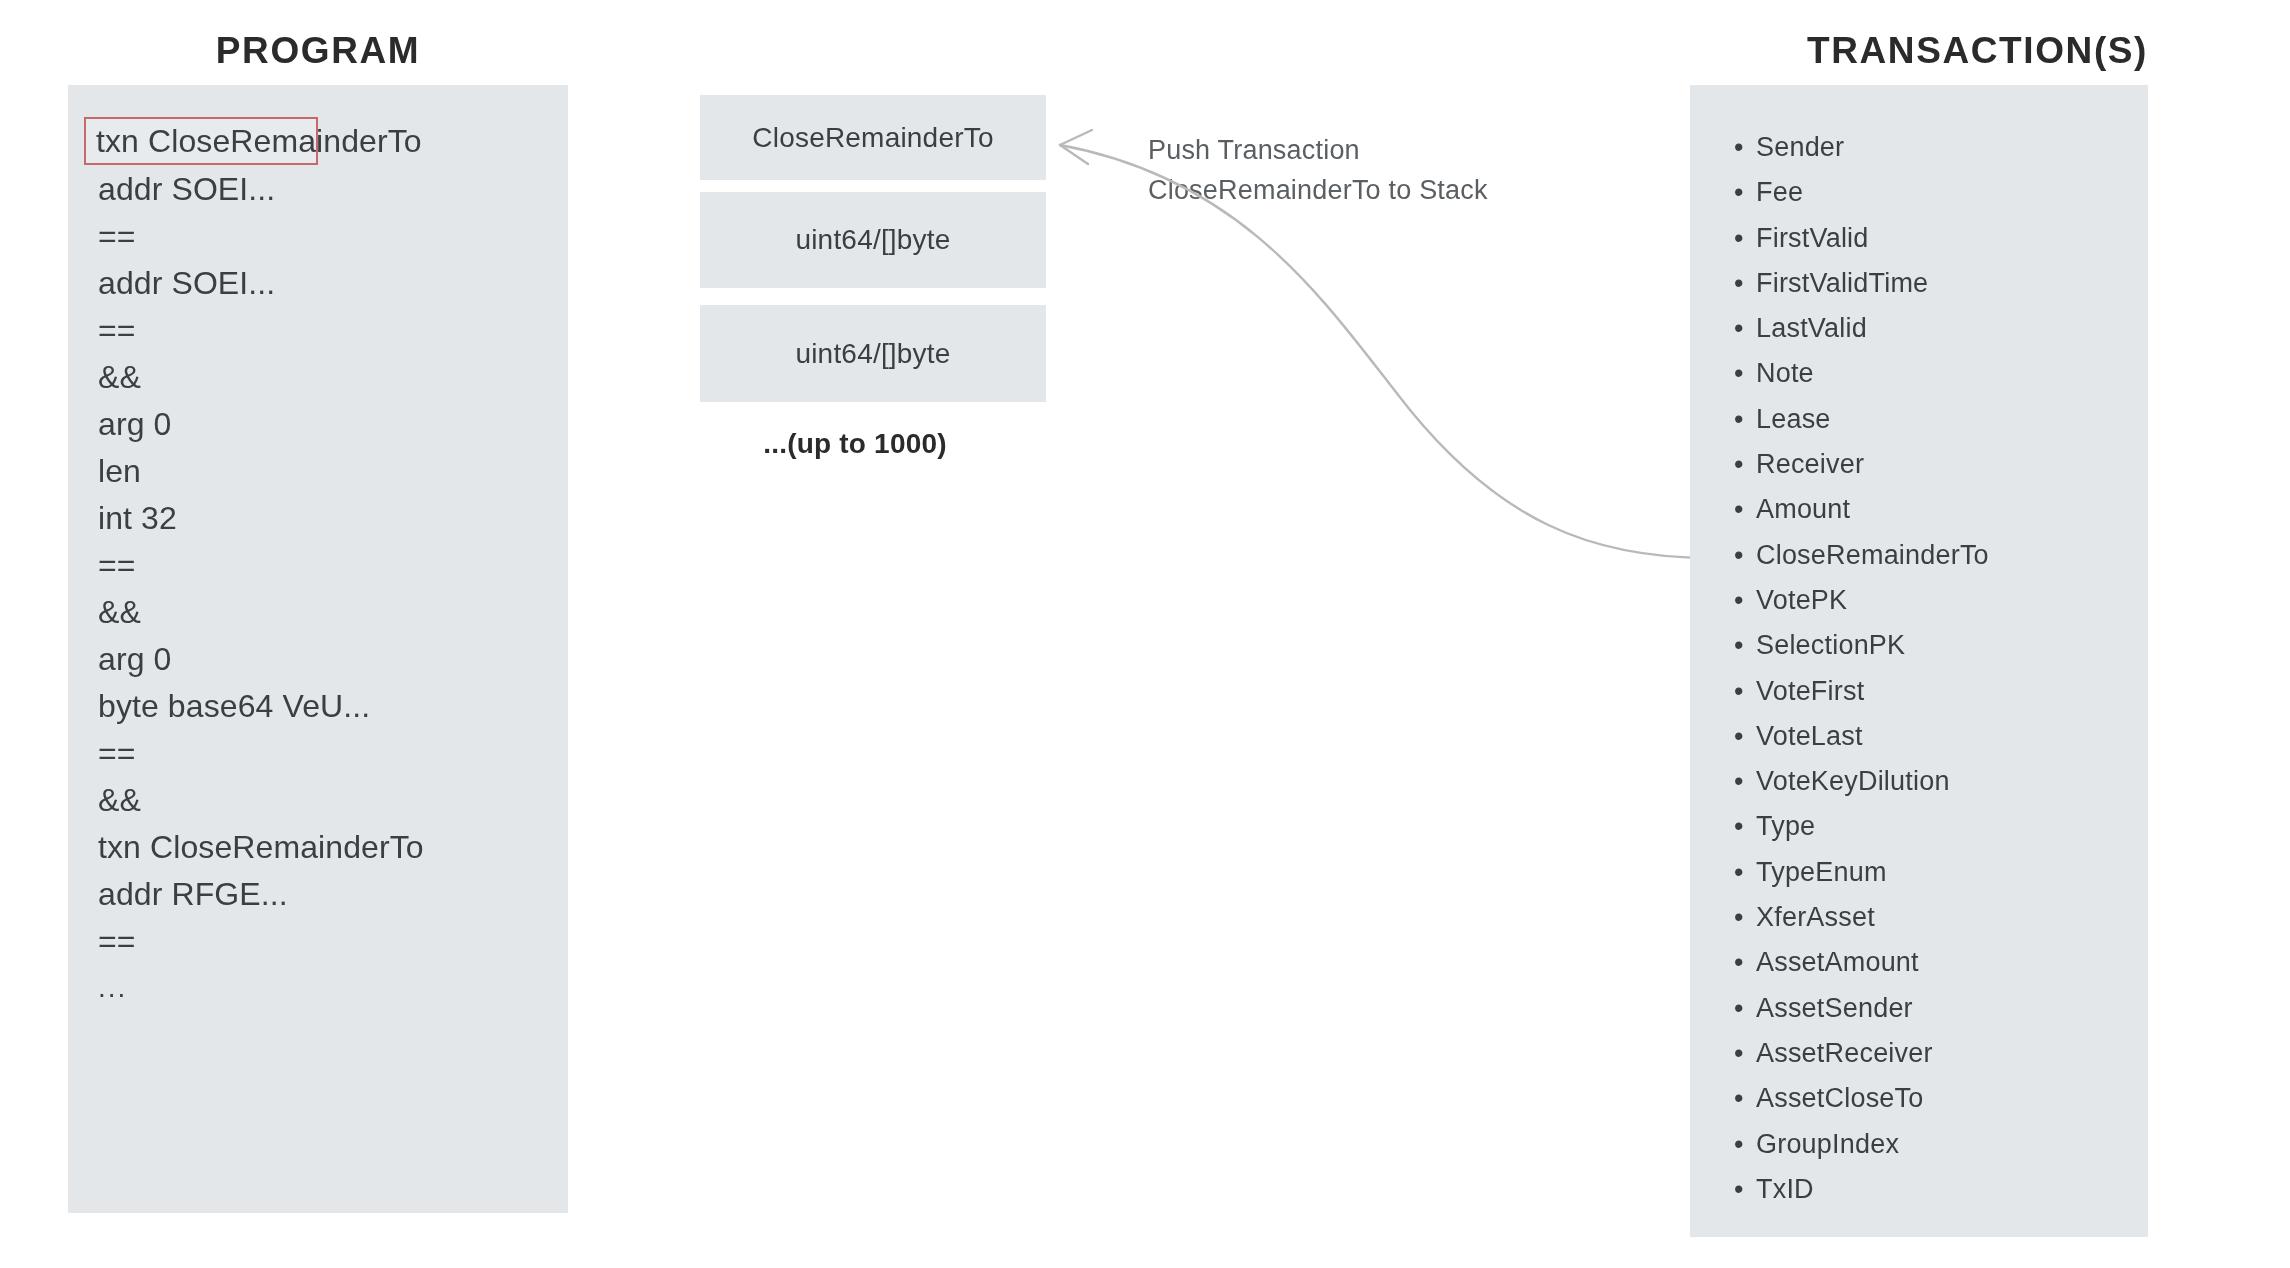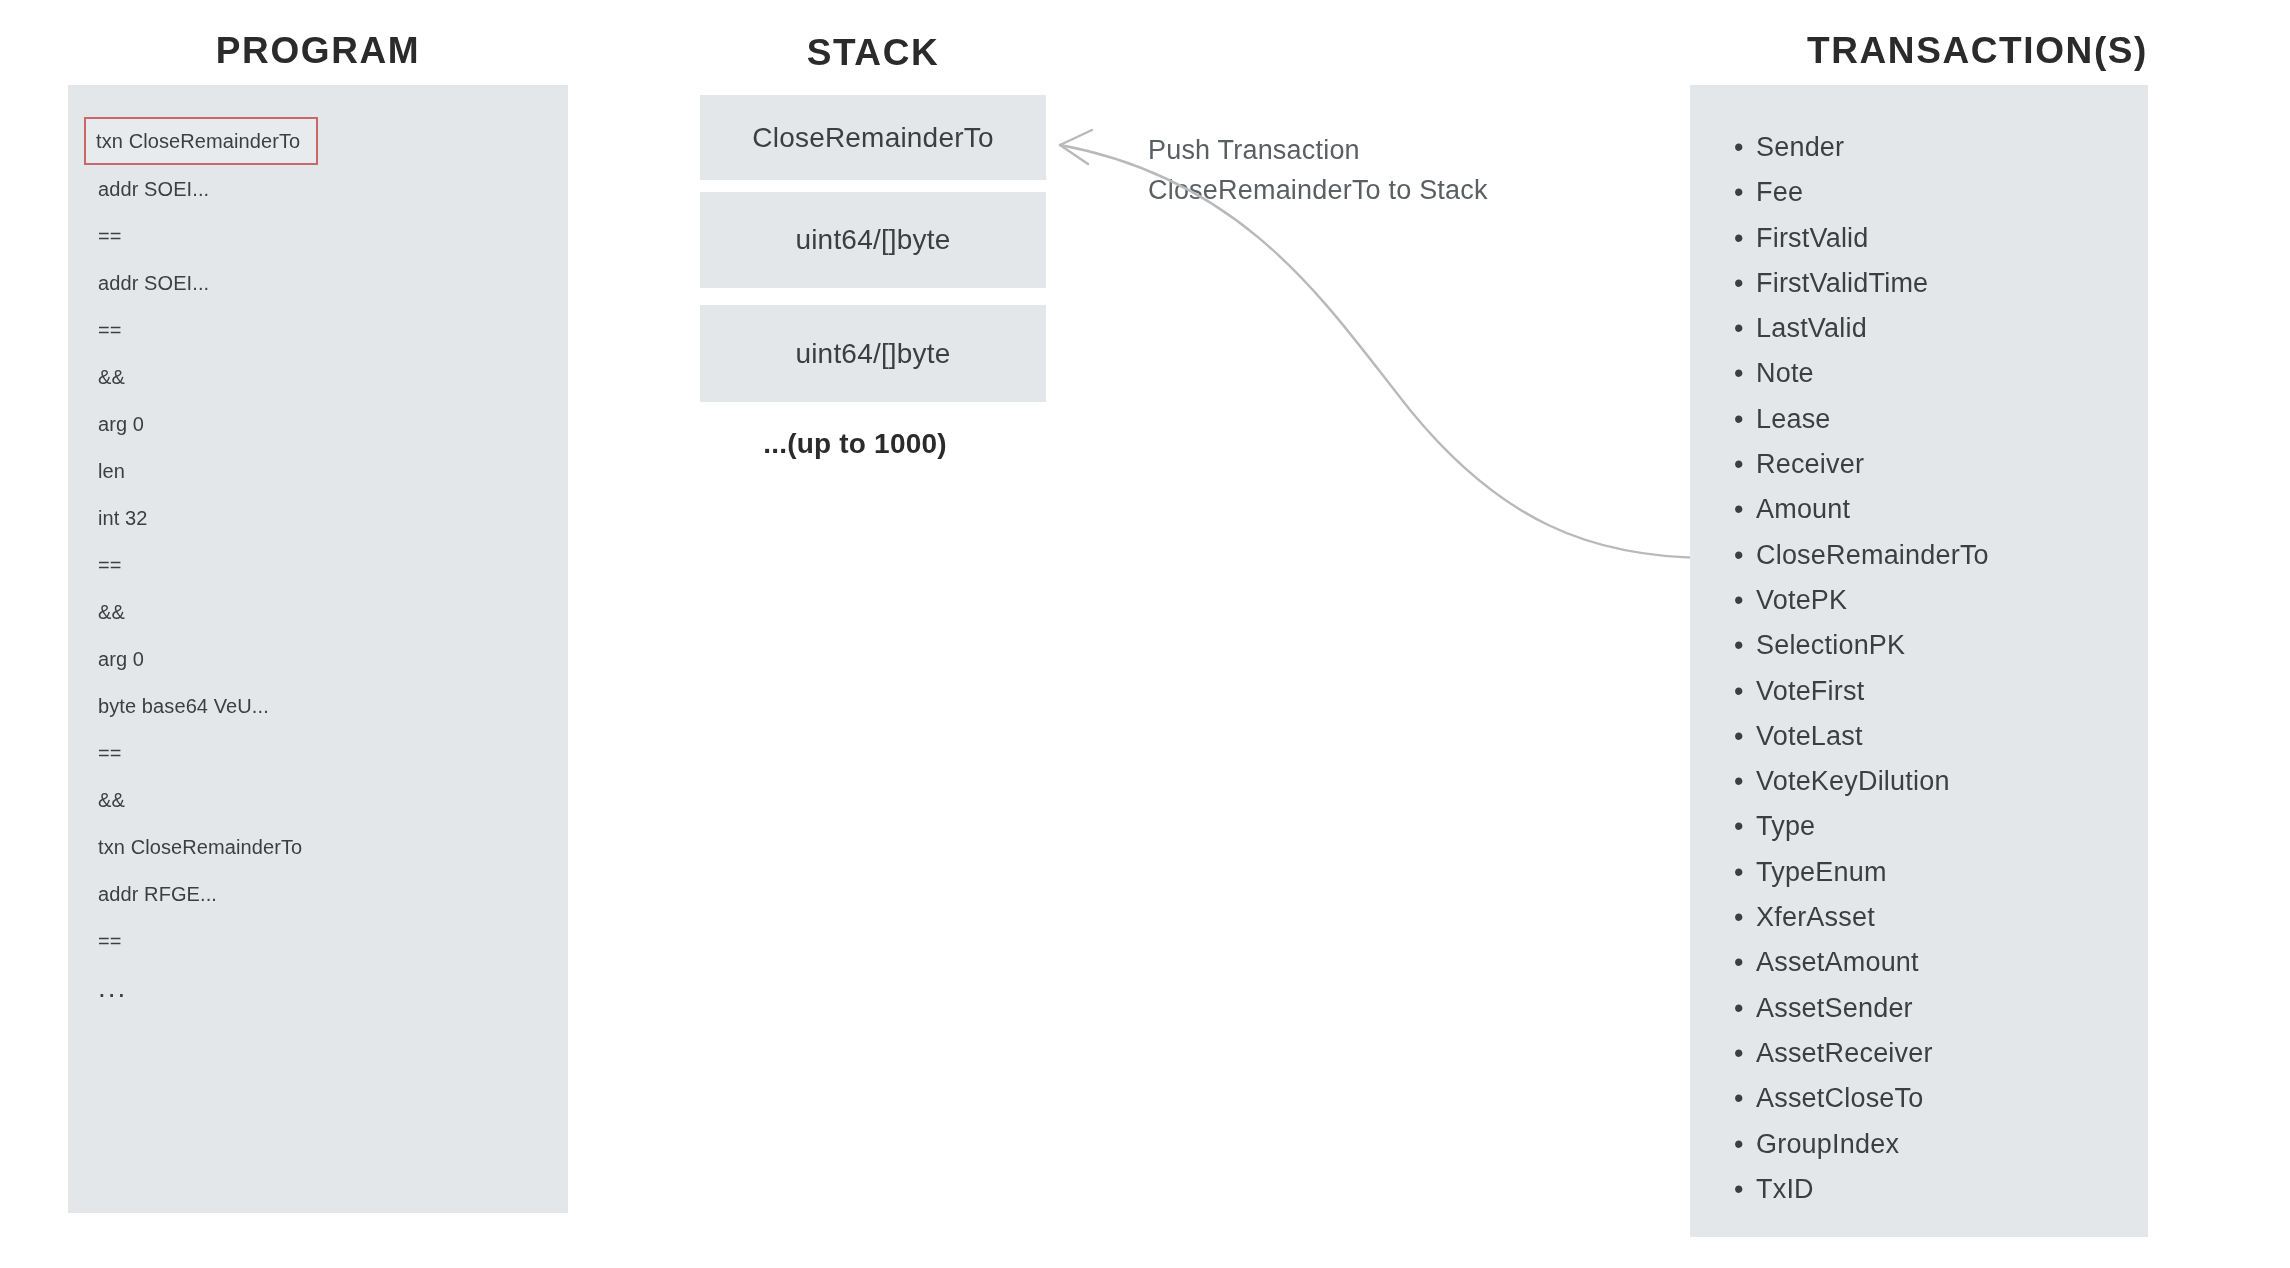--- a/index.html
+++ b/index.html
@@ -57,21 +57,21 @@
   }
 
   
   #program-list {
     position: absolute;
     left: 18px;
     top: 32px;
     right: 0;
   }
   .code-line {
-    font-size: 20px;
+    font-size: 32px;
     color: #3c3f42;
     line-height: 1;
     height: 47px;
     display: flex;
     align-items: center;
     padding-left: 12px;
     white-space: nowrap;
     letter-spacing: 0.1px;
   }
   .code-line.highlight {
@@ -195,21 +195,20 @@
         <div class="code-line">byte base64 VeU...</div>
         <div class="code-line">==</div>
         <div class="code-line">&amp;&amp;</div>
         <div class="code-line">txn CloseRemainderTo</div>
         <div class="code-line">addr RFGE...</div>
         <div class="code-line">==</div>
         <div class="code-line ellipsis">...</div>
       </div>
   </div>
 
-  <div class="col-heading" id="heading-stack">STACK</div>
 
   <div class="stack-box" id="stack-box-0">CloseRemainderTo</div>
   <div class="stack-box" id="stack-box-1">uint64/[]byte</div>
   <div class="stack-box" id="stack-box-2">uint64/[]byte</div>
 
   <div id="stack-more">...(up to 1000)</div>
 
   <div id="annotation">
     <div>Push Transaction</div>
     <div>CloseRemainderTo to Stack</div>

